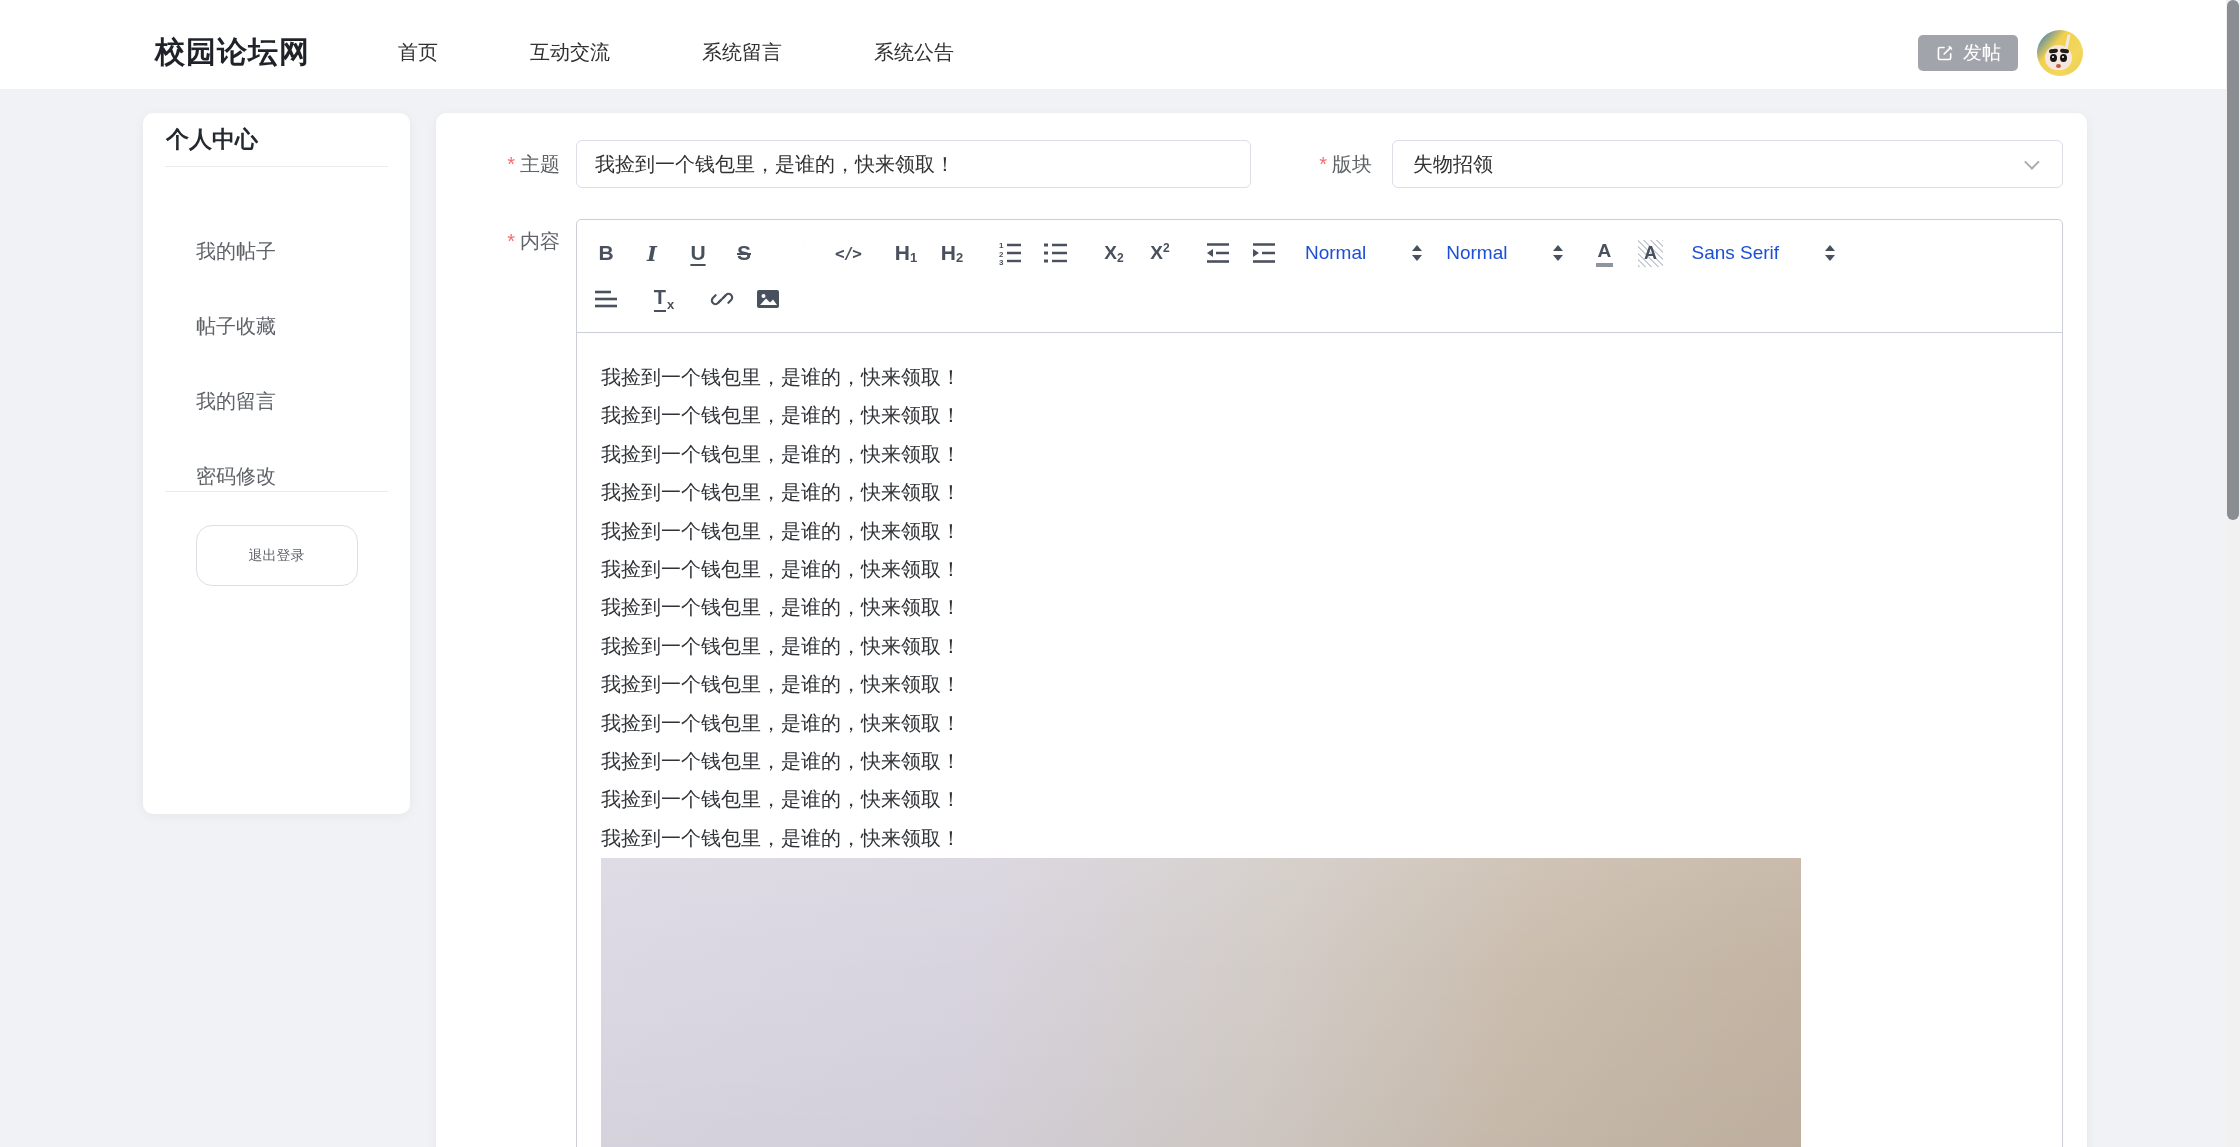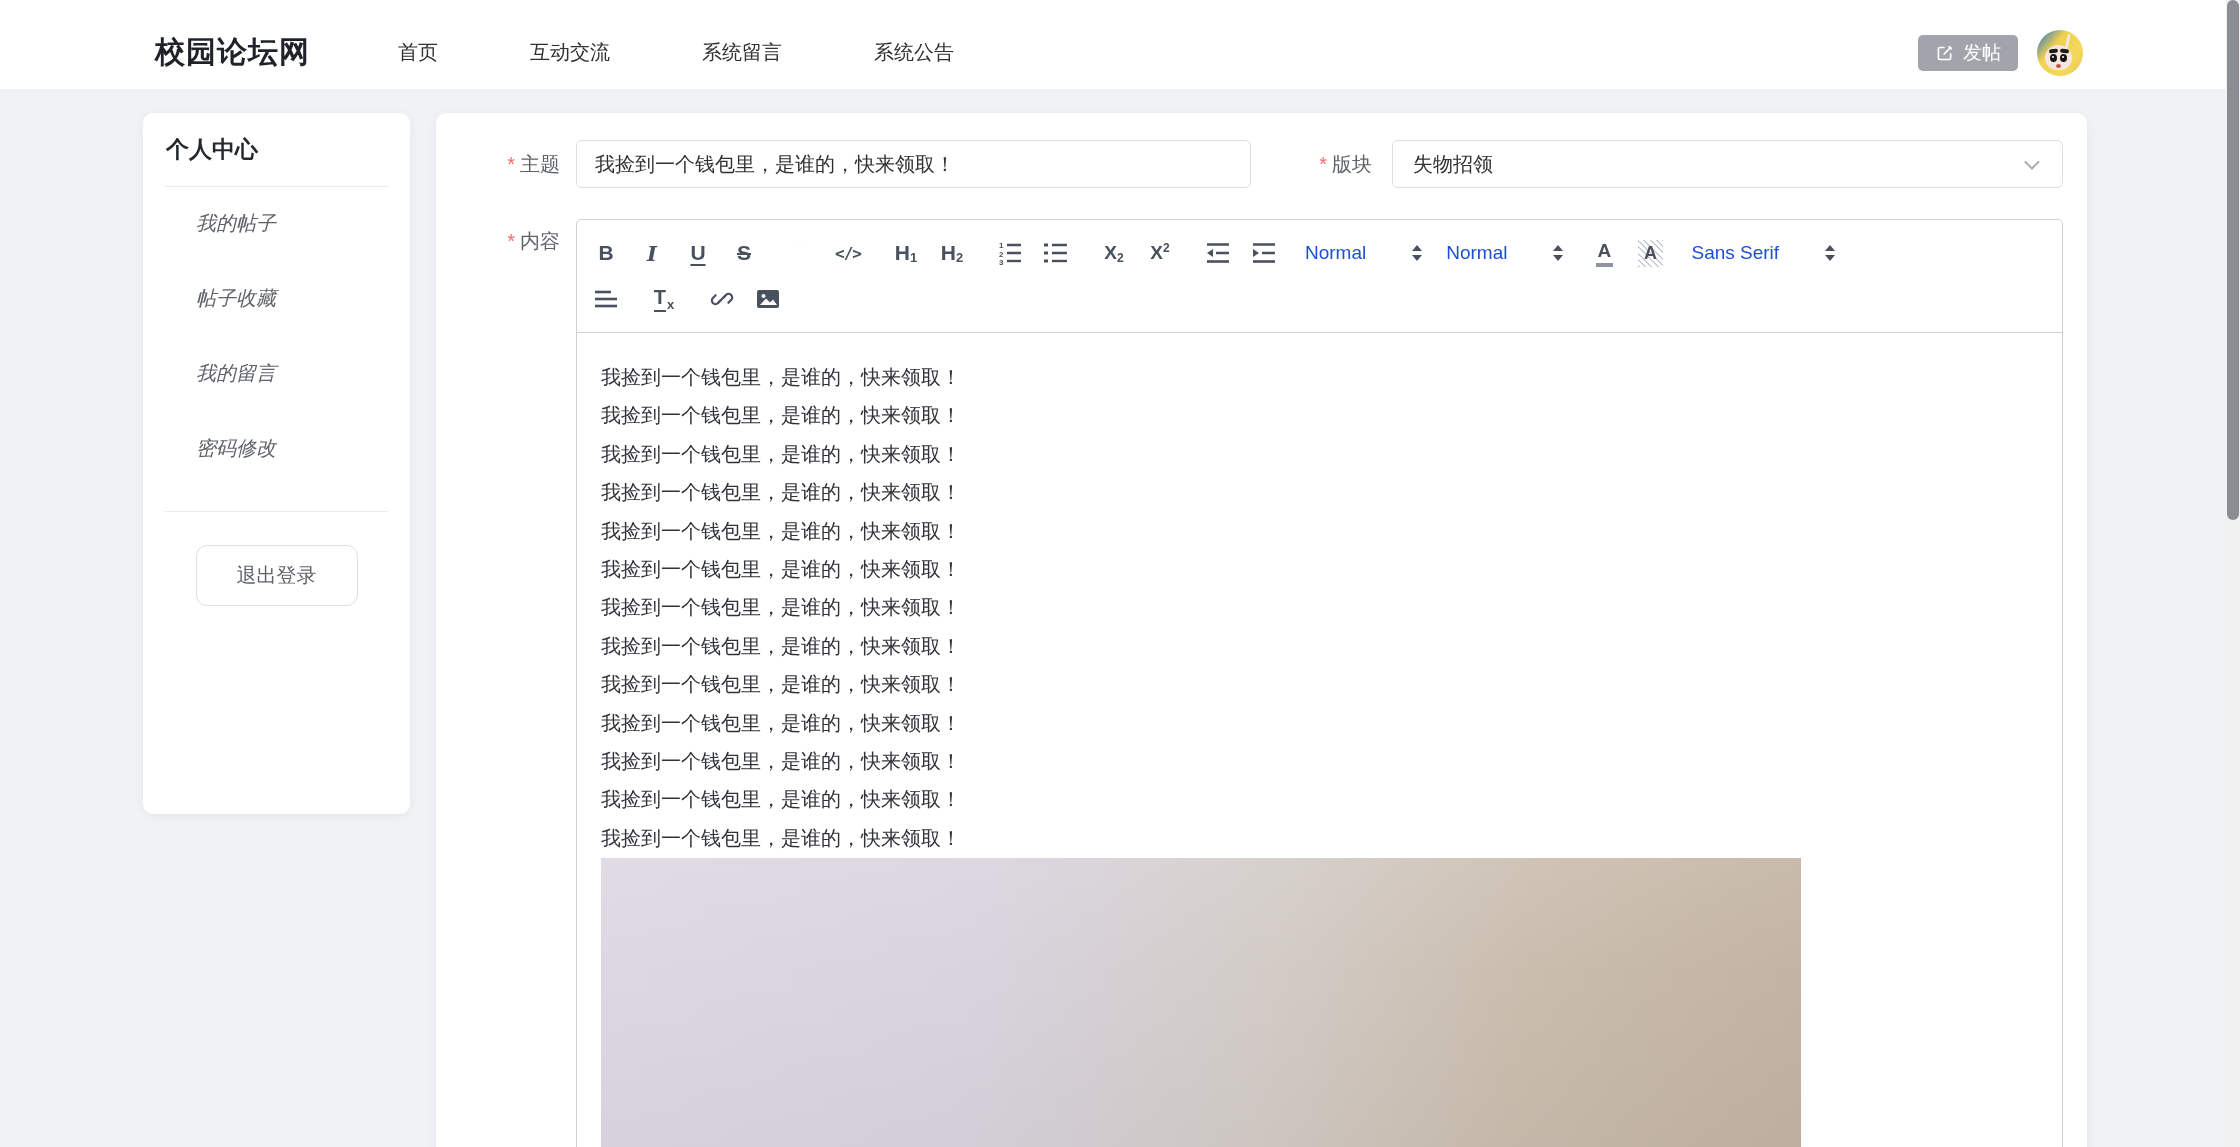--- a/index.html
+++ b/index.html
@@ -24,33 +24,33 @@
   .avatar .brow.l { left:12px; transform:rotate(-8deg); }
   .avatar .brow.r { left:23px; transform:rotate(8deg); }
   .avatar .eye { position:absolute; width:7px; height:8px; background:#151515; border-radius:50%; top:24px; }
   .avatar .eye.l { left:13px; } .avatar .eye.r { left:23px; }
   .avatar .eye::after { content:""; position:absolute; left:2px; top:2px; width:2px; height:2px; background:#fff; border-radius:50%; }
   .avatar .mouth { position:absolute; left:19px; top:34px; width:5px; height:4px; background:#c2563f; border-radius:50%; }
   .avatar .stick { position:absolute; left:28px; top:4px; width:3px; height:26px; background:#efe9e2; transform:rotate(12deg); border-radius:2px; }
 
   
   .card { position:absolute; background:#fff; border-radius:10px; box-shadow:0 2px 12px rgba(0,0,0,.05); }
-  .card-head { display:flex; align-items:center; height:74px; border-bottom:1px solid #e9ecef; }
+  .card-head { display:flex; align-items:center; height:54px; border-bottom:1px solid #e9ecef; }
   .card-head h2 { font-size:23px; font-weight:700; color:#24292f; }
 
   
   .sidebar-card { left:143px; top:113px; width:267px; height:701px; }
   .side-head { margin:0 22px; padding-left:1px; }
   .side-head h2 { padding-left:0; }
   .side-menu { list-style:none; padding-top:23px; }
-  .side-item { height:75px; display:flex; align-items:flex-start; padding-left:53px; font-size:20px; color:#5f6368; cursor:pointer;font-style:italic; }
+  .side-item { height:75px; display:flex; align-items:flex-end; padding-left:53px; font-size:20px; color:#5f6368; cursor:pointer; }
   .side-divider { height:1px; background:#e9ecef; margin:1px 22px 0 22px; }
   .logout-wrap { display:flex; justify-content:center; padding-top:33px; }
-  .logout-btn { width:162px; height:61px; border:1px solid #dcdfe6; background:#fff; border-radius:11px;
-    font-size:20px; color:#5f6368; cursor:pointer; font-family:inherit; }
+  .logout-btn { width:162px; height:61px; border:1px solid #dcdfe6; background:#fff; border-radius:16px;
+    font-size:14px; color:#5f6368; cursor:pointer; font-family:inherit; }
 
   
   .main-card { left:436px; top:113px; width:1651px; height:1120px; }
   .main-head { margin:0 24px 0 20px; }
   .form { padding:27px 24px 0 24px; }
   .form-row { display:flex; }
   .row1 { align-items:center; margin-bottom:31px; }
   .row2 { align-items:flex-start; }
   .f-label { display:flex; justify-content:flex-end; align-items:center; font-size:20px; color:#5f6368; }
   .f-label .req { font-style:normal; color:#f56c6c; margin-right:5px; font-size:20px; }

